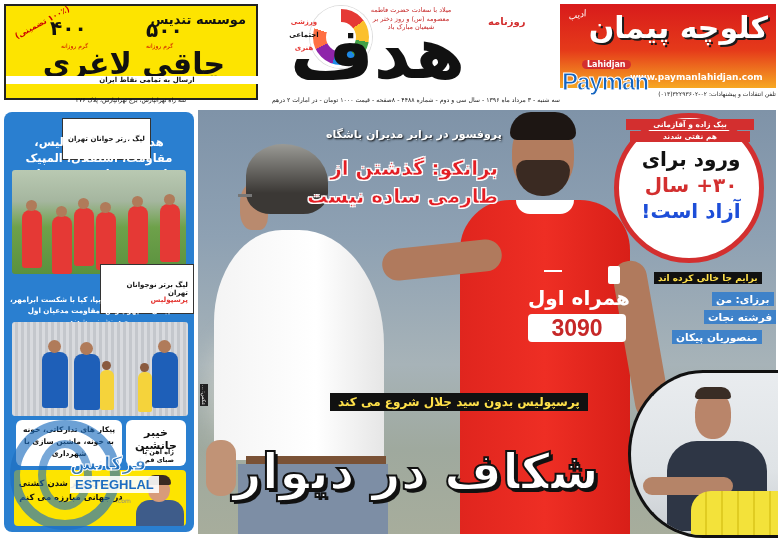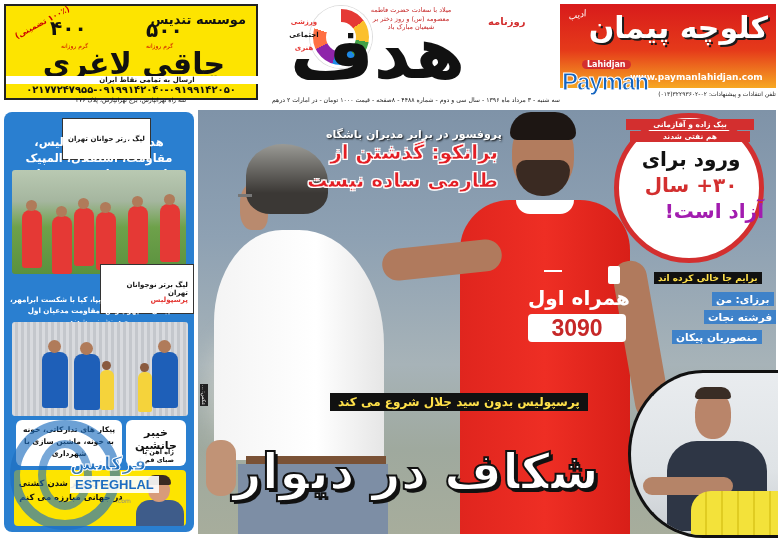--- a/index.html
+++ b/index.html
@@ -106,30 +106,30 @@
   #player-collar { left: 318px; top: 90px; width: 58px; height: 14px; border-radius: 0 0 30px 30px; background: #fff; }
   #player-arm { left: 184px; top: 134px; width: 120px; height: 32px; border-radius: 16px; background: #b07a5d; transform: rotate(-6deg); }
   #player-armright { left: 426px; top: 150px; width: 34px; height: 160px; border-radius: 16px; background: #b07a5d; transform: rotate(-10deg); }
   #sponsor-fa { left: 330px; top: 176px; font-size: 20px; font-weight: bold; color: #fff; }
   #sponsor-num { left: 330px; top: 204px; width: 98px; height: 28px; background: #fff; border-radius: 4px; color: #c62828; font-size: 23px; font-weight: bold; text-align: center; line-height: 28px; font-family: "Liberation Sans", sans-serif; }
   #club-crest { left: 410px; top: 156px; width: 12px; height: 18px; background: #fff; border-radius: 2px; }
   #brand-logo { left: 346px; top: 160px; width: 18px; height: 6px; border-top: 2px solid #fff; }
 
   
   #kicker-main { left: 128px; top: 18px; font-size: 11px; font-weight: bold; color: #fff; text-shadow: 1px 1px 2px #000; white-space: nowrap; }
-  #headline-branko { left: 100px; top: 28px; width: 200px; font-size: 20px; font-weight: 900; color: #e31e24; line-height: 28px; -webkit-text-stroke: 0.5px #fff; text-shadow: 1px 1px 0 #fff, -1px -1px 0 #fff, 1px -1px 0 #fff, -1px 1px 0 #fff; }
+  #headline-branko { left: 100px; top: 44px; width: 200px; font-size: 20px; font-weight: 900; color: #e31e24; line-height: 28px; -webkit-text-stroke: 0.5px #fff; text-shadow: 1px 1px 0 #fff, -1px -1px 0 #fff, 1px -1px 0 #fff, -1px 1px 0 #fff; }
 
   
   #badge-circle { left: 608px; top: 113px; width: 160px; height: 130px; }
   #badge-circle .circ { position: absolute; left: 6px; top: 0; width: 150px; height: 150px; border-radius: 50%; background: #fff; border: 5px solid #d32f2f; }
   #badge-circle .band1 { left: 18px; top: 6px; width: 128px; text-align: center; background: #d32f2f; color: #fff; font-size: 7.5px; font-weight: bold; padding: 1px 0; }
   #badge-circle .band2 { left: 22px; top: 18px; width: 120px; text-align: center; background: #d32f2f; color: #fff; font-size: 7.5px; font-weight: bold; padding: 1px 0; }
   #badge-circle .l1 { left: 10px; top: 34px; width: 146px; text-align: center; font-size: 20px; font-weight: 900; color: #111; }
   #badge-circle .l2 { left: 10px; top: 60px; width: 146px; text-align: center; font-size: 20px; font-weight: 900; color: #d32f2f; }
-  #badge-circle .l3 { left: 10px; top: 86px; width: 146px; text-align: right; font-size: 20px; font-weight: 900; color: #a21caf; }
+  #badge-circle .l3 { left: 10px; top: 86px; width: 146px; text-align: center; font-size: 20px; font-weight: 900; color: #1d4ed8; }
 
   
   #quote-kicker { left: 654px; top: 272px; background: #111; color: #ffe14a; font-size: 9px; font-weight: bold; padding: 1px 4px; white-space: nowrap; }
   .quote-line { position: absolute; background: #3f82c9; color: #fff; font-size: 10.5px; font-weight: bold; padding: 1px 4px; white-space: nowrap; }
   #quote-l1 { left: 712px; top: 292px; }
   #quote-l2 { left: 704px; top: 310px; }
   #quote-l3 { left: 672px; top: 330px; }
 
   
   #inset-photo { left: 628px; top: 370px; width: 150px; height: 168px; border-radius: 50% 0 0 50%; overflow: hidden; border: 3px solid #111; border-right: none; background: linear-gradient(180deg, #e9ecef 0%, #dfe3e6 60%, #c8cdd1 100%); }
@@ -149,21 +149,20 @@
 
 <div id="ad-left" class="abs">
   <div class="abs org rtl">موسسه تندیس</div>
   <div class="abs discount rtl">(۱۰۰٪ تضمینی)</div>
   <div class="abs kg400">۴۰۰</div>
   <div class="abs kg500">۵۰۰</div>
   <div class="abs unit1 rtl">گرم روزانه</div>
   <div class="abs unit2 rtl">گرم روزانه</div>
   <div class="abs brand rtl">چاقی لاغری</div>
   <div class="abs ship rtl">ارسال به تمامی نقاط ایران</div>
-  <div class="abs phones rtl">۰۲۱۷۷۲۴۷۹۵۵-۰۹۱۹۹۱۴۲۰۴۰-۰۹۱۹۹۱۴۲۰۵۰</div>
   <div class="abs addr rtl">سه راه تهرانپارس، برج تهرانپارس، پلاک ۲۷۶</div>
 </div>
 
 <div id="masthead" class="abs">
   <div class="abs ball"></div>
   <div class="abs ball-core"></div>
   <div class="abs logo rtl">هدف</div>
   <div class="abs ruz rtl">روزنامه</div>
   <div class="abs occasion rtl">میلاد با سعادت حضرت فاطمه معصومه (س) و روز دختر بر شیعیان مبارک باد</div>
   <div class="abs cats rtl">

